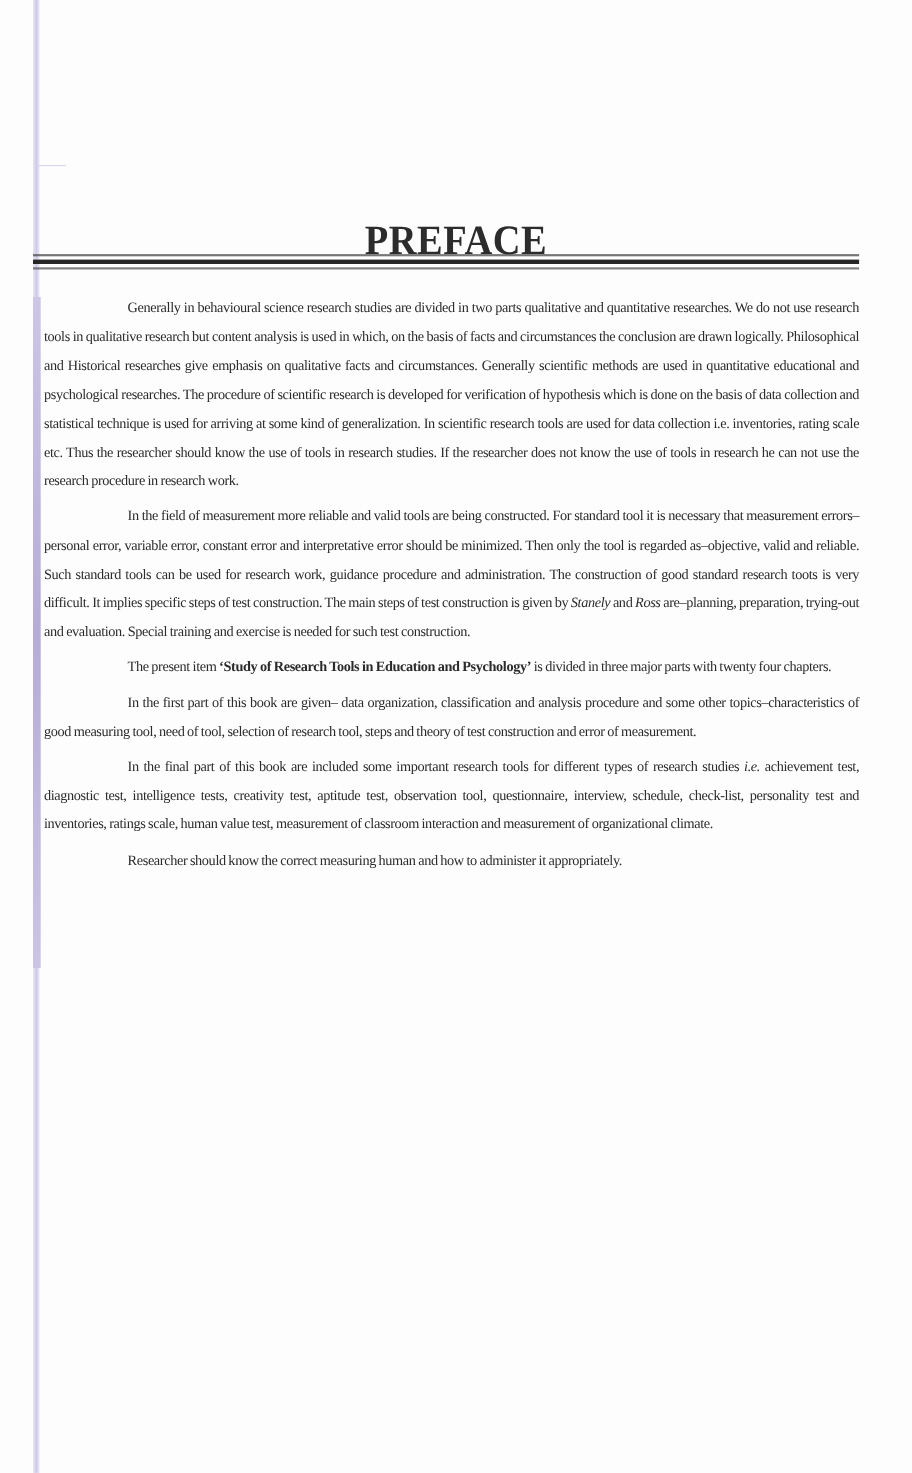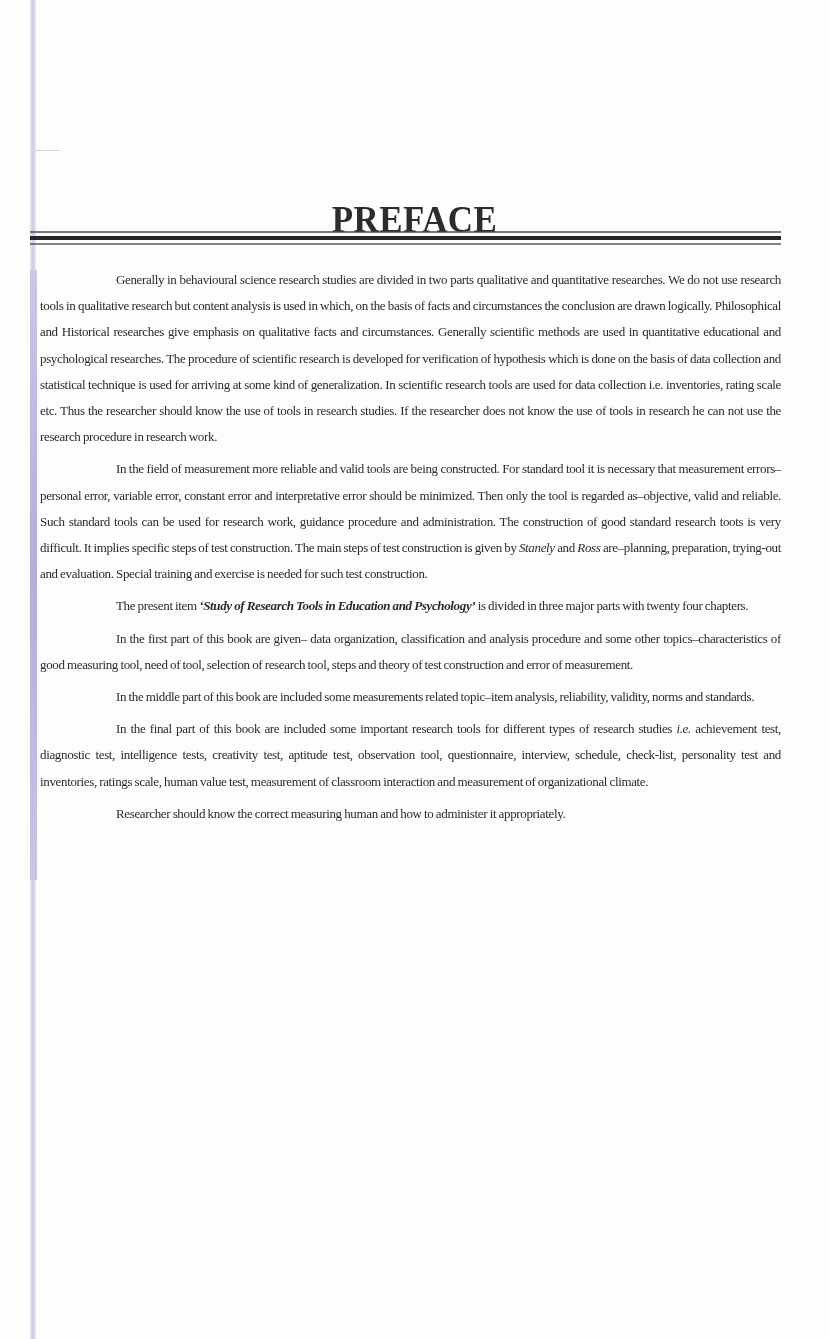--- a/index.html
+++ b/index.html
@@ -26,36 +26,35 @@
     .rule.r2 { top: 236px; height: 4px; background: #262626; }
     .rule.r3 { top: 243px; height: 2px; background: #555; opacity: 0.75; }
 
     .body-text {
       position: absolute; top: 267px; left: 40px; width: 741px;
       font-size: 13px; line-height: 26.2px; text-align: justify;
       letter-spacing: -0.35px; word-spacing: -0.5px;
     }
     .body-text p { margin: 0 0 6px 0; text-indent: 76px; }
     .body-text em { }
-    .body-text .book-title { font-style: italic; font-weight: bold; }
+    .body-text .book-title { font-weight: bold; }
   </style>
 </head>
 <body>
 
 <div class="spine"></div>
 <div class="spine-dark"></div>
 <div class="spine-tick"></div>
 
 <h1 class="title">PREFACE</h1>
 
 <div class="rule r1"></div>
 <div class="rule r2"></div>
 <div class="rule r3"></div>
 
 <div class="body-text">
   <p>Generally in behavioural science research studies are divided in two parts qualitative and quantitative researches. We do not use research tools in qualitative research but content analysis is used in which, on the basis of facts and circumstances the conclusion are drawn logically. Philosophical and Historical researches give emphasis on qualitative facts and circumstances. Generally scientific methods are used in quantitative educational and psychological researches. The procedure of scientific research is developed for verification of hypothesis which is done on the basis of data collection and statistical technique is used for arriving at some kind of generalization. In scientific research tools are used for data collection i.e. inventories, rating scale etc. Thus the researcher should know the use of tools in research studies. If the researcher does not know the use of tools in research he can not use the research procedure in research work.</p>
   <p><span>In the field of measurement more reliable and valid tools are being constructed. For standard tool it is necessary that measurement errors–personal error, variable error, constant error and interpretative error should be minimized. Then only the tool is regarded as–objective, valid and reliable. Such standard tools can be used for research work, guidance procedure and administration. The construction of good standard research toots is very difficult. It implies specific steps of test construction. The main steps of test construction is given by </span><em>Stanely</em><span> and </span><em>Ross</em><span> are–planning, preparation, trying-out and evaluation. Special training and exercise is needed for such test construction.</span></p>
   <p><span>The present item </span><span class="book-title">‘Study of Research Tools in Education and Psychology’</span><span> is divided in three major parts with twenty four chapters.</span></p>
   <p>In the first part of this book are given– data organization, classification and analysis procedure and some other topics–characteristics of good measuring tool, need of tool, selection of research tool, steps and theory of test construction and error of measurement.</p>
-  <p>In the middle part of this book are included some measurements related topic–item analysis, reliability, validity, norms and standards.</p>
   <p><span>In the final part of this book are included some important research tools for different types of research studies </span><em>i.e.</em><span> achievement test, diagnostic test, intelligence tests, creativity test, aptitude test, observation tool, questionnaire, interview, schedule, check-list, personality test and inventories, ratings scale, human value test, measurement of classroom interaction and measurement of organizational climate.</span></p>
   <p>Researcher should know the correct measuring human and how to administer it appropriately.</p>
 </div>
 
 </body></html>

